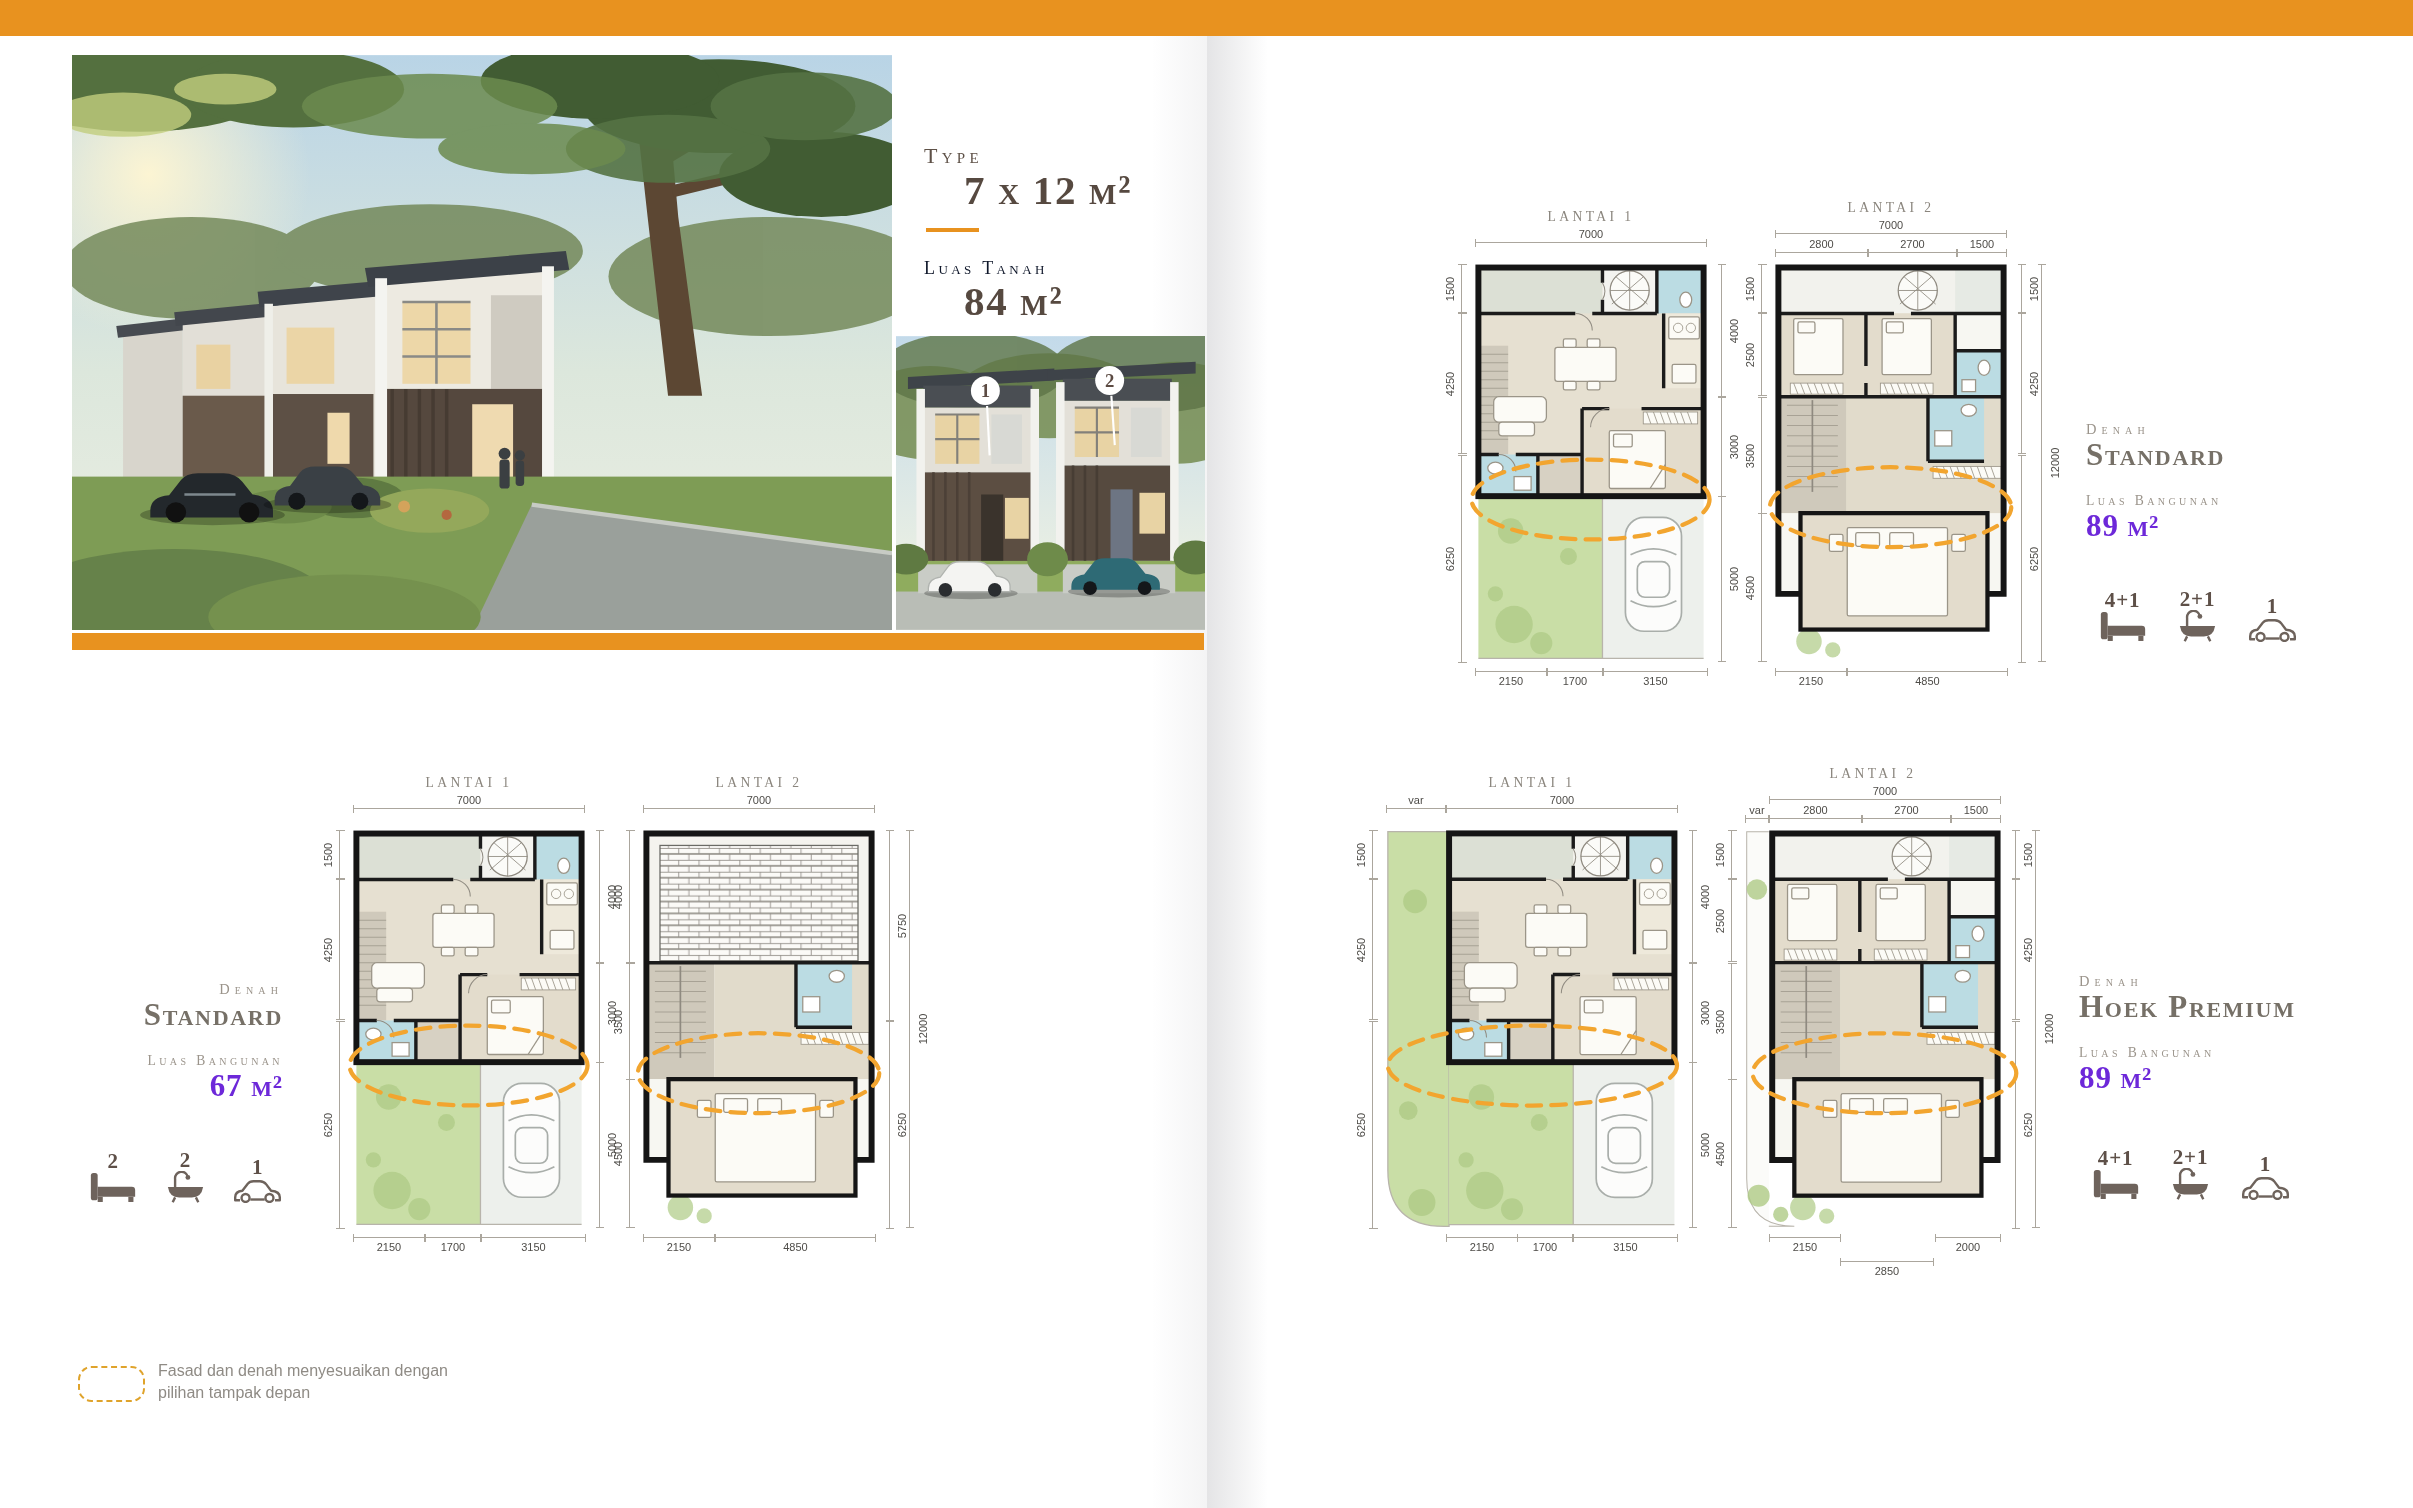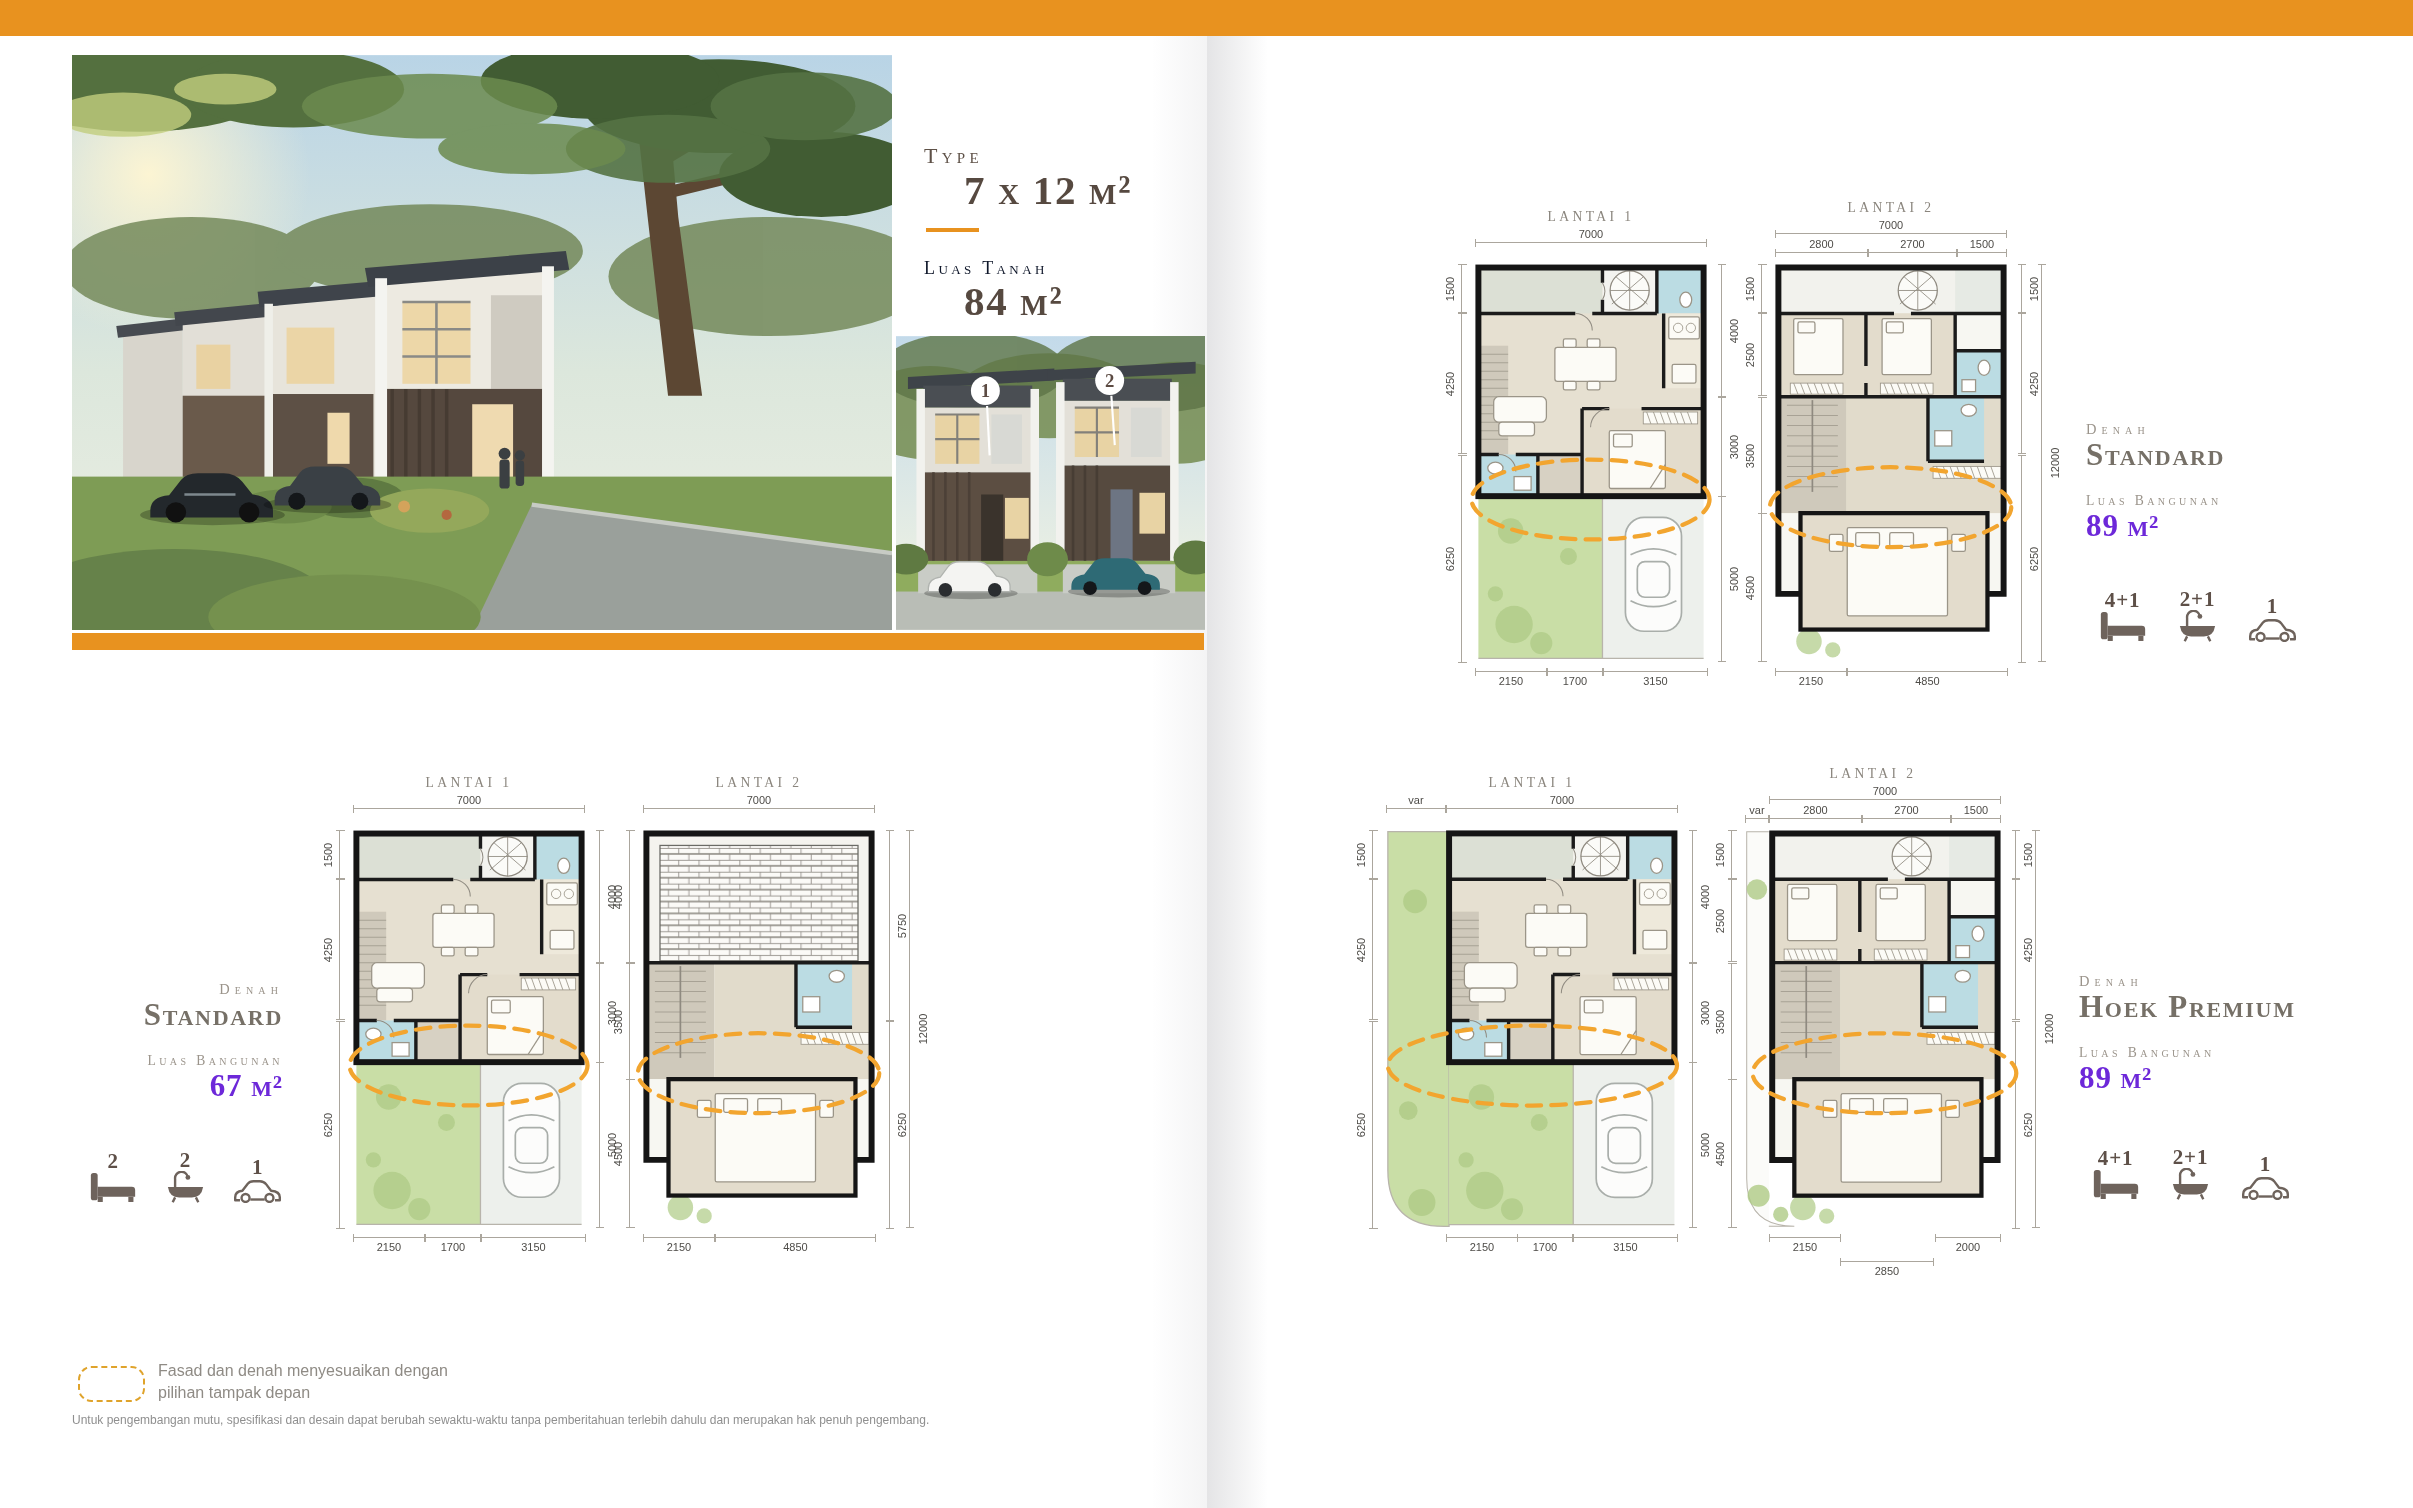--- a/index.html
+++ b/index.html
@@ -530,21 +530,20 @@
     </svg>
   </div>
 
   <div class="legend-box"></div>
   <div class="legend-text">
     <div>Fasad dan denah menyesuaikan dengan</div>
     <div>pilihan tampak depan</div>
   </div>
 
   <div class="disc">
-    <div>Untuk pengembangan mutu, spesifikasi dan desain dapat berubah sewaktu-waktu tanpa pemberitahuan terlebih dahulu dan merupakan hak penuh pengembang.</div>
   </div>
 
   <div class="plan" style="left:1475px;top:264px;width:232px">
     <div class="plan-label">Lantai 1</div>
     <span class="ds h" style="left:0;top:-22px;width:232px">
         <b>7000</b>
       </span>
     <span class="ds v" style="left:-13.6px;top:0;height:49px">
         <b>1500</b>
       </span>

